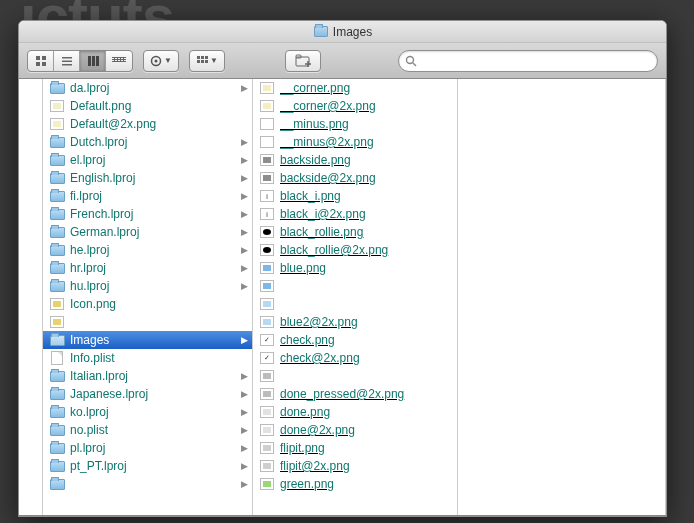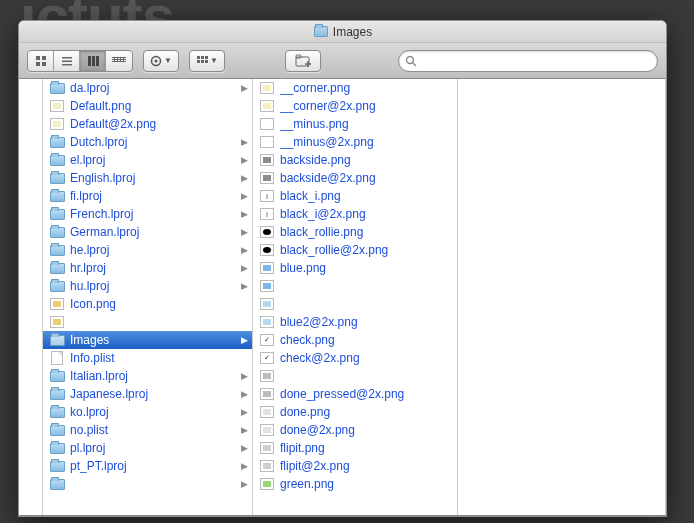--- a/index.html
+++ b/index.html
@@ -121,21 +121,21 @@
     overflow: hidden;
     background: #fff;
   }
   .col {
     border-right: 1px solid #ccc;
     overflow-y: hidden;
     overflow-x: hidden;
   }
   .col0 { width: 24px; background:#fff; }
   .col1 { width: 210px; }
-  .col2 { width: 205px; }
+  .col2 { width: 205px; text-decoration: underline; }
   .col3 { flex: 1; }
   .row {
     display: flex; align-items: center;
     height: 18px;
     padding: 0 4px 0 6px;
     gap: 5px;
     white-space: nowrap;
     position: relative;
   }
   .row.selected {
@@ -176,21 +176,21 @@
     border-top: 4px solid #ddd; border-left: 4px solid transparent;
   }
   .file-img {
     width: 14px; height: 12px;
     background: #fff; border: 1px solid #bbb;
     display:flex; align-items:center; justify-content:center;
   }
   .thumb {
     width: 8px; height: 6px;
   }
-  .label { flex: 1; overflow: hidden; text-overflow: ellipsis; color:#1d4ed8; }
+  .label { flex: 1; overflow: hidden; text-overflow: ellipsis; color:#0f766e; }
   .row.selected .label { color:#fff; }
   .bottom-shadow {
     position:absolute; bottom:0; left:0; right:0; height:1px;
     background:#888;
   }
   svg { display:block; }
 </style>
 </head>
 <body>
 

